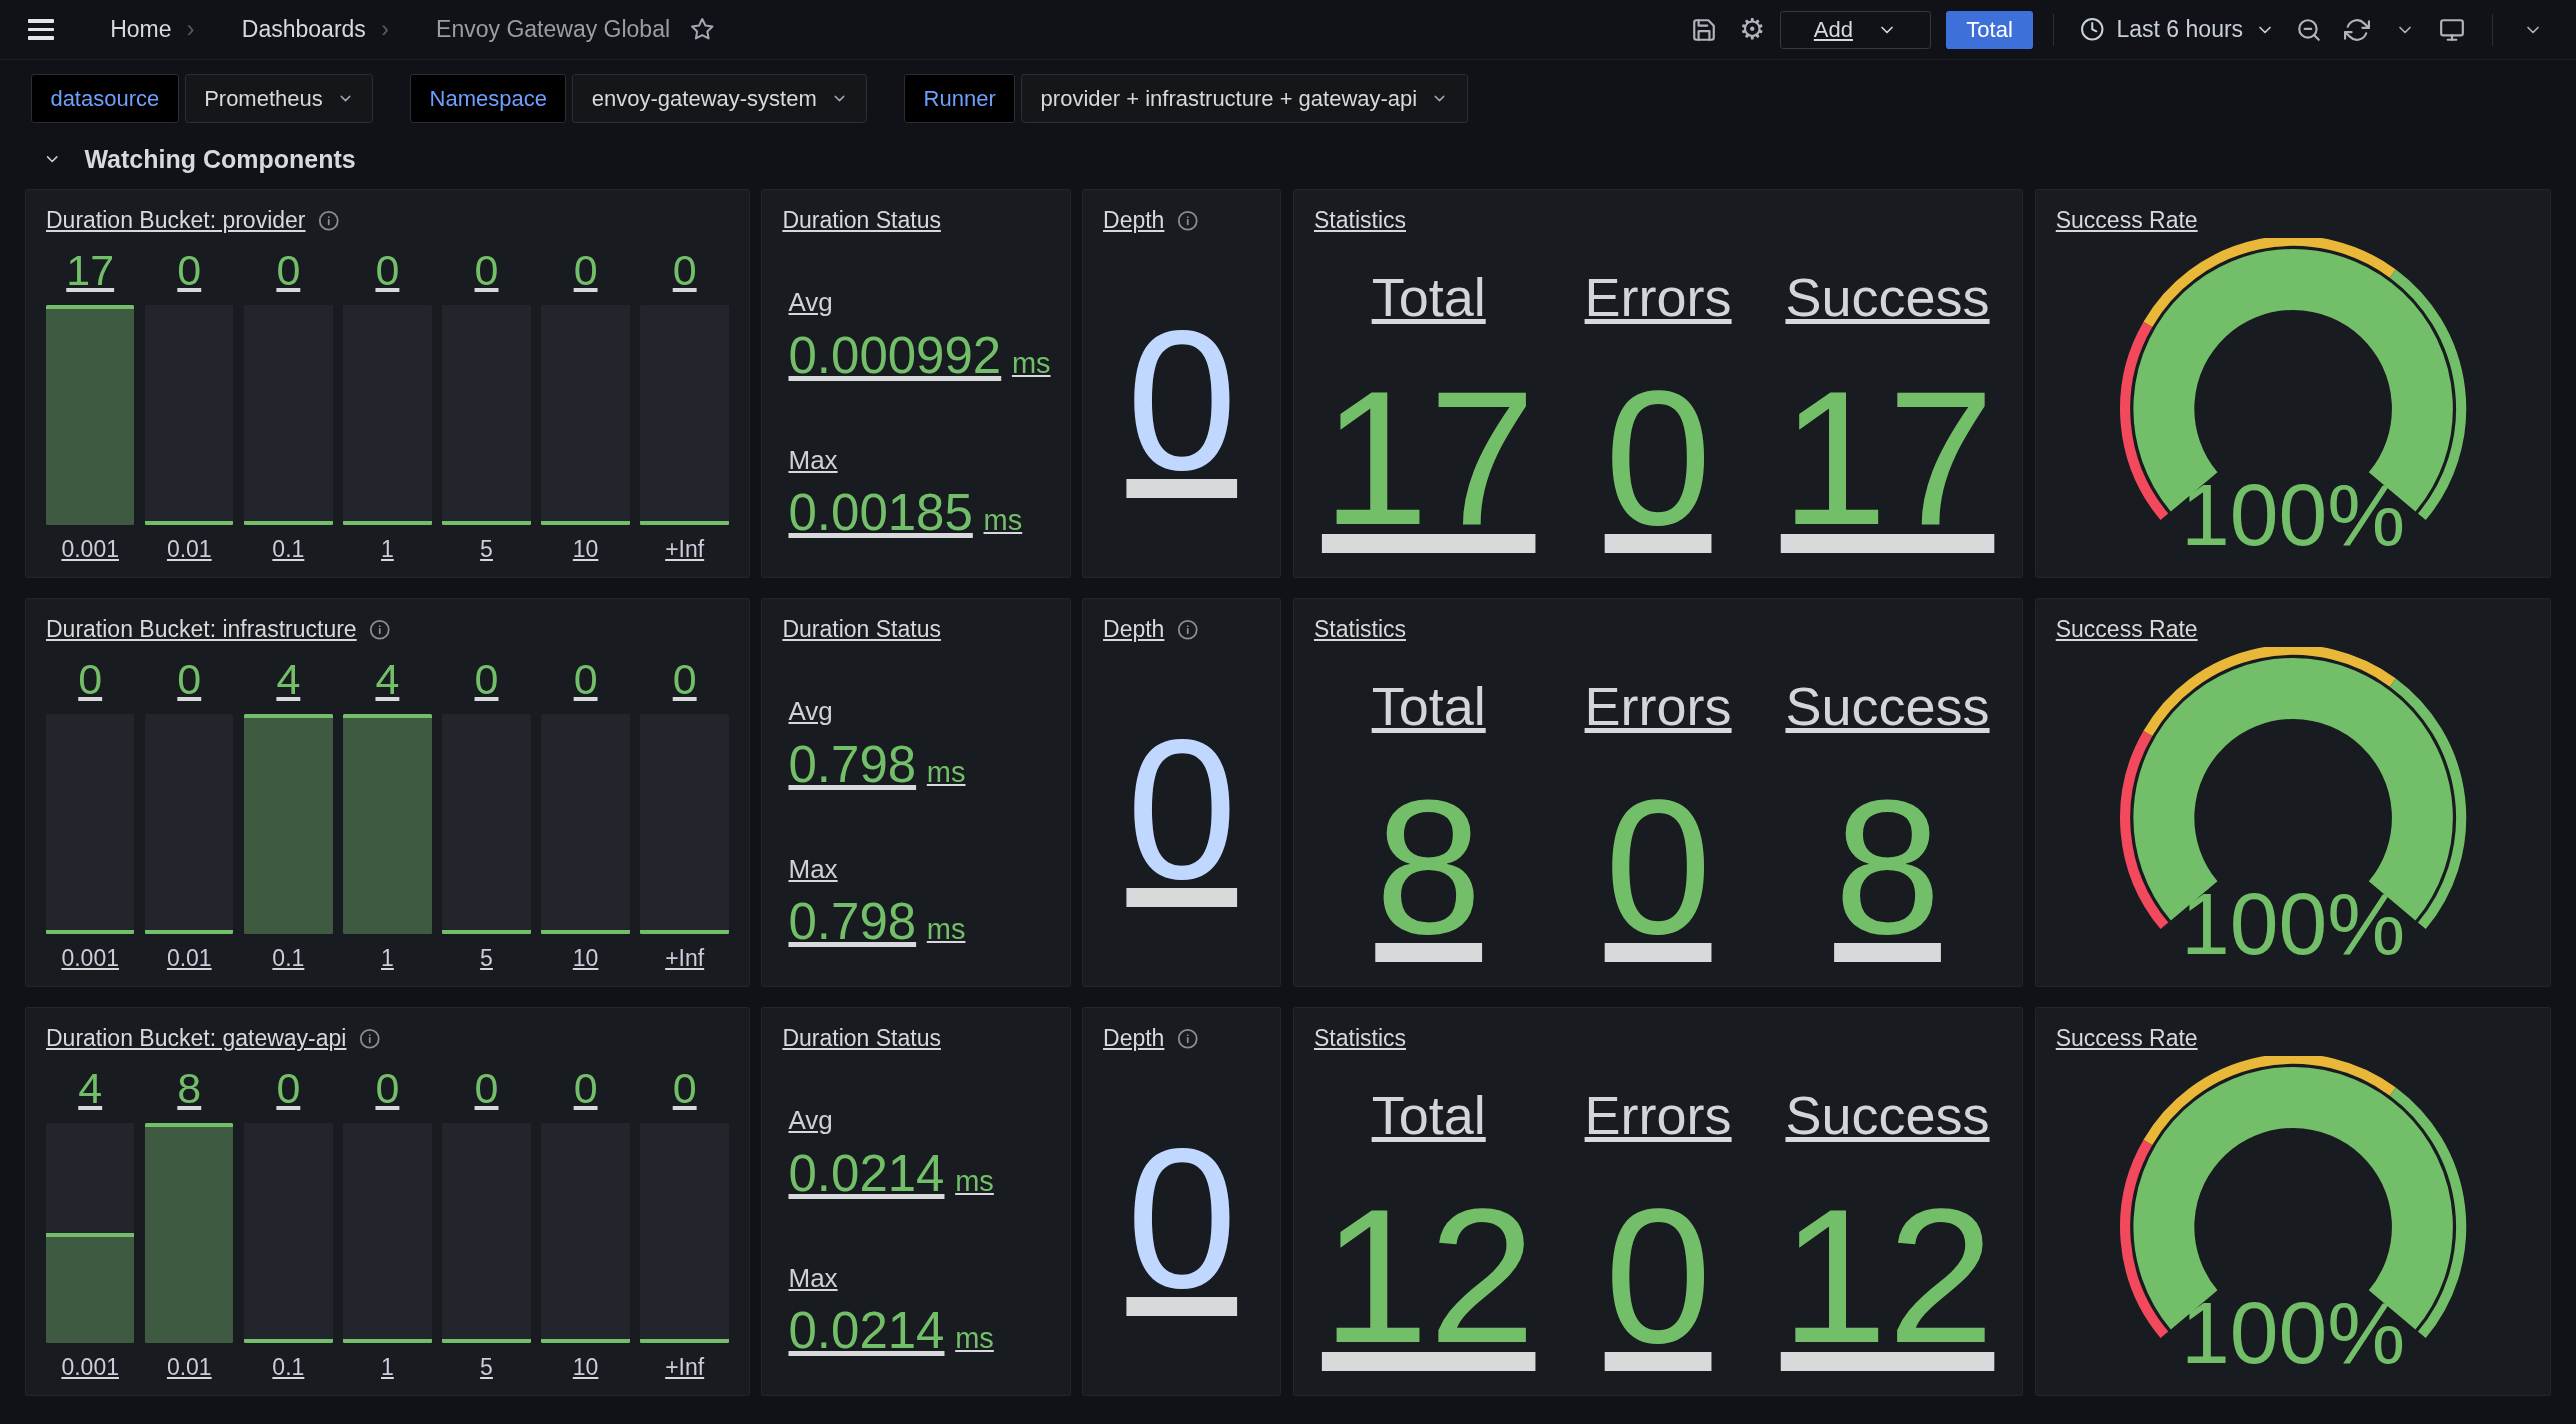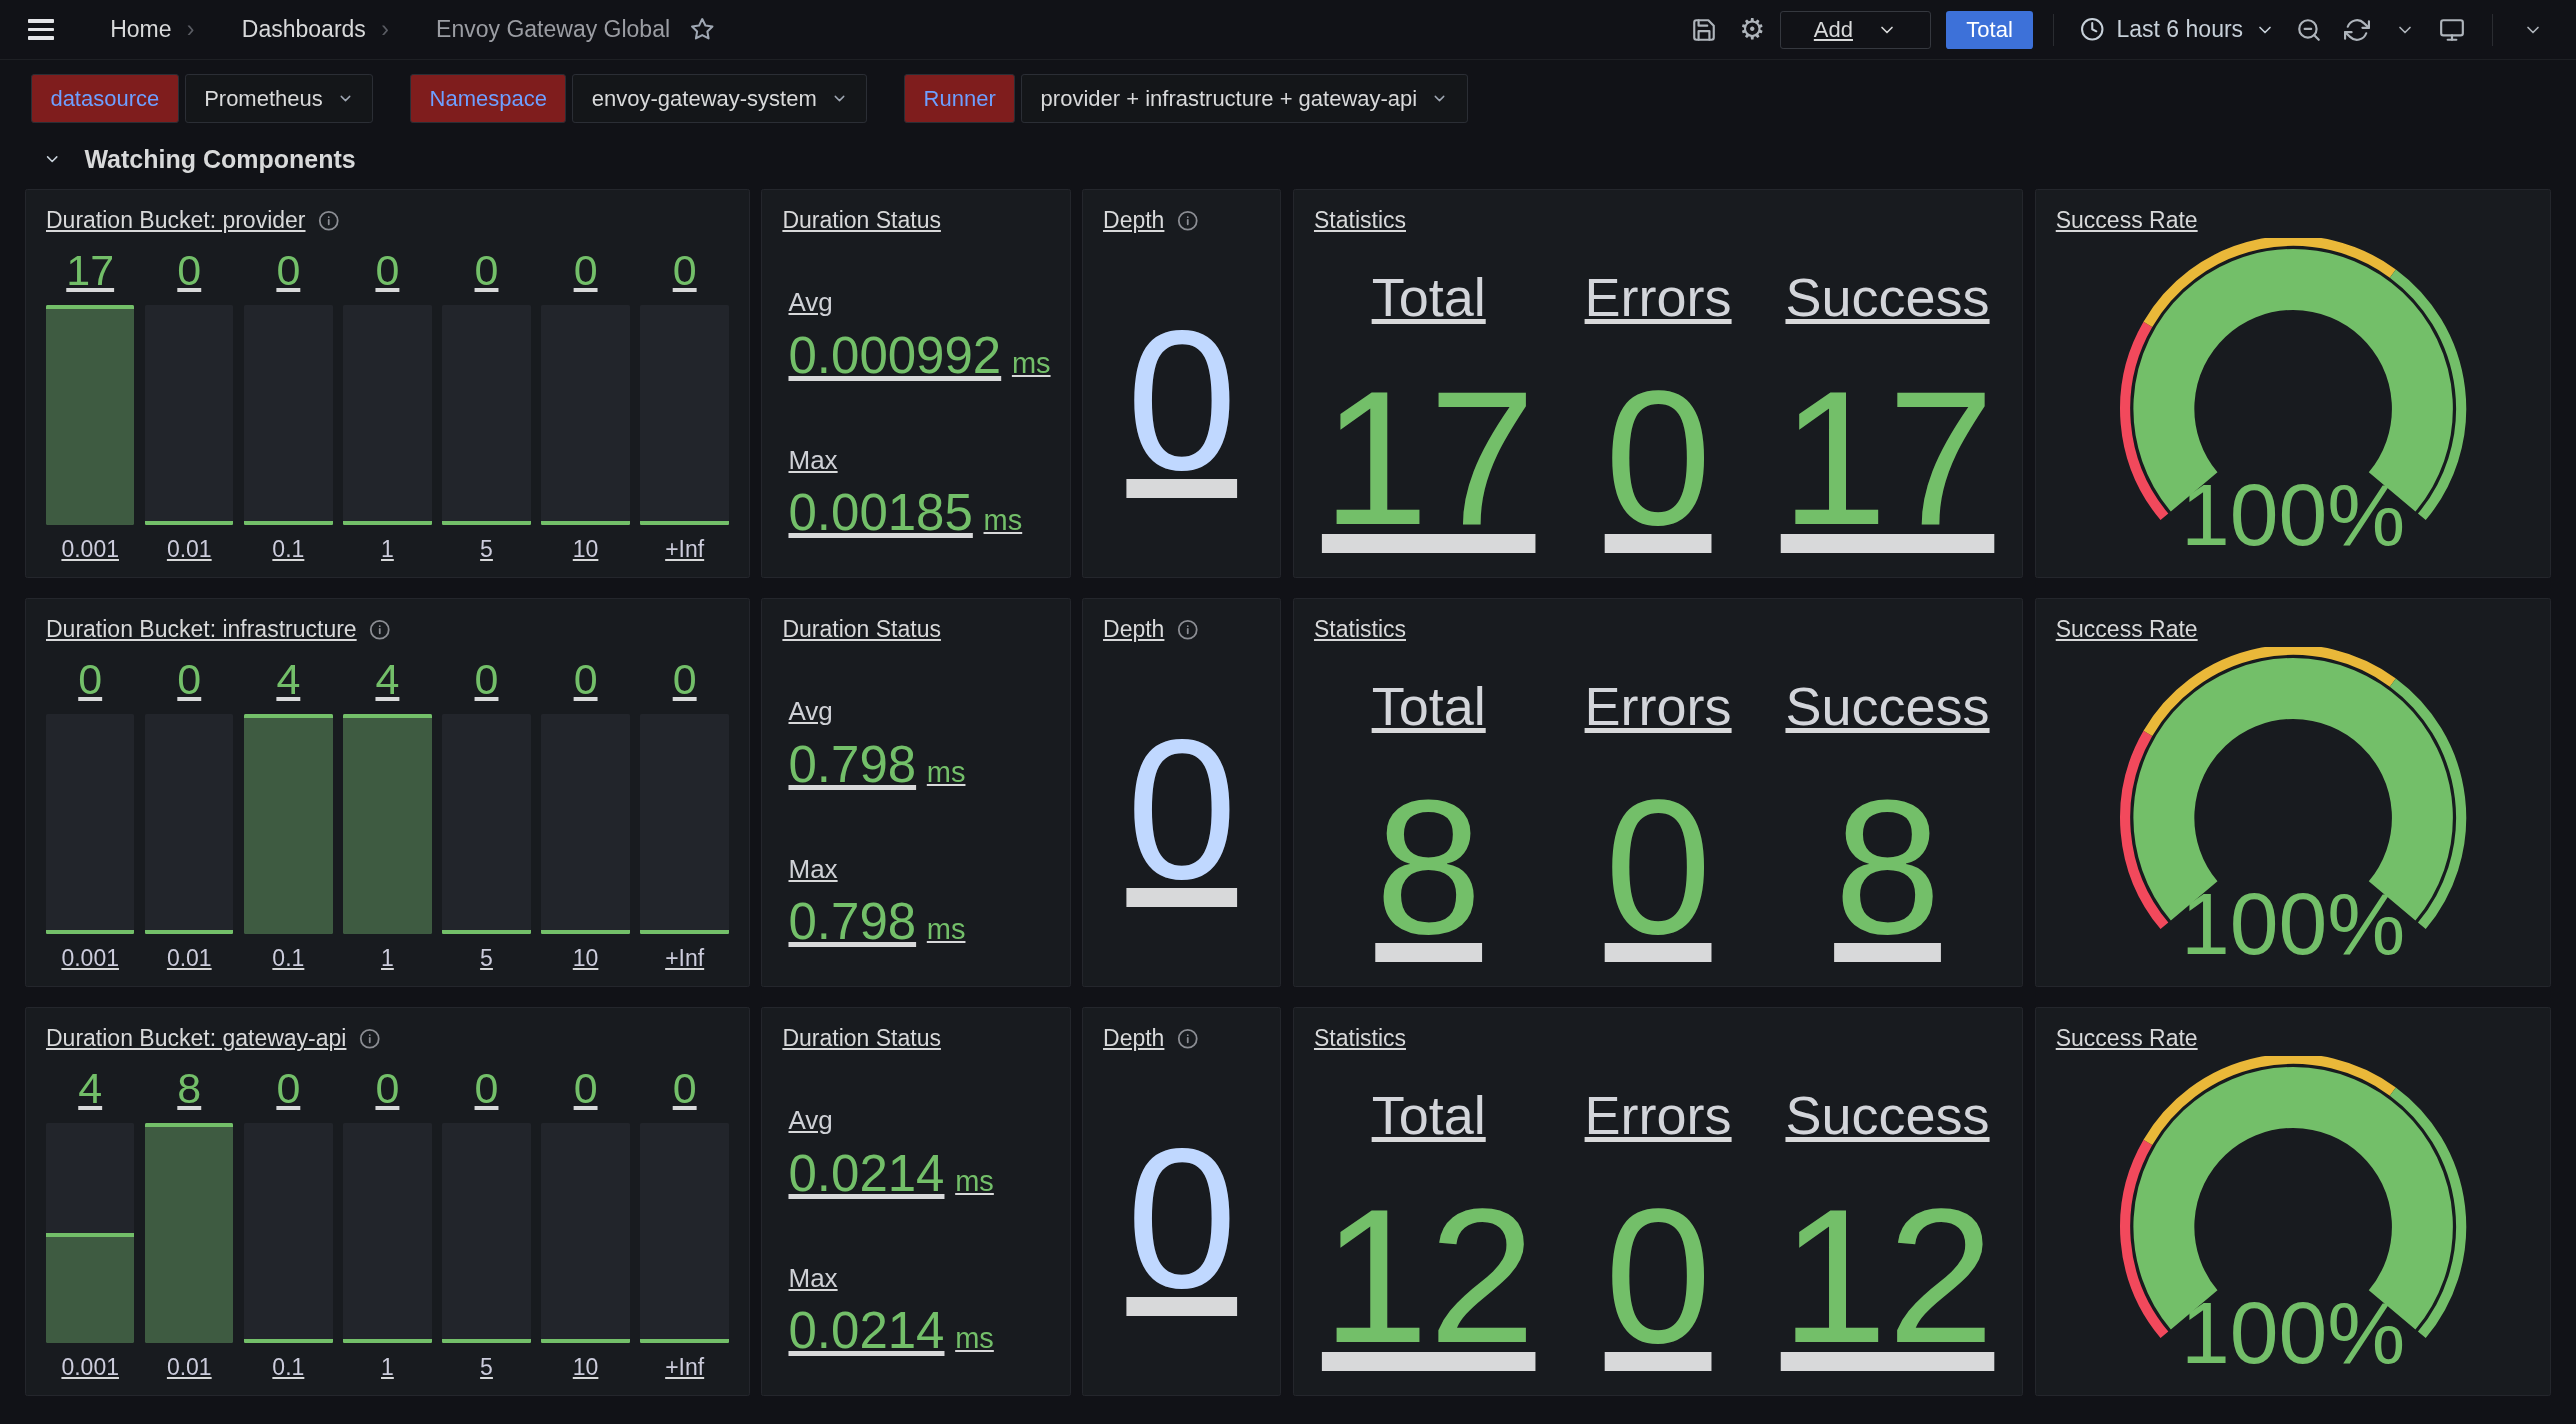--- a/index.html
+++ b/index.html
@@ -33,21 +33,21 @@
     color:#fff;font-size:22px;font-weight:500;cursor:pointer;margin-left:7.7px;}
   .vdiv{width:0.8px;height:32px;background:#2a2c31;margin:0 12.3px;}
   .time-btn{display:flex;align-items:center;gap:12.3px;background:none;border:none;color:#c7d0d9;
     font-size:23px;cursor:pointer;padding:0 6.1px;}
   .chev{width:20px;height:20px;}
 
   
   .filters{display:flex;align-items:center;gap:37px;padding:14px 31px 0;}
   .filter{display:flex;align-items:center;gap:6.1px;}
   .chip{height:49px;display:flex;align-items:center;padding:0 18.4px;border-radius:3.1px;font-size:22px;}
-  .chip-label{color:var(--link);background:#7f1d1d;border:0.8px solid #2b2e35;}
+  .chip-label{color:var(--link);background:#000000;border:0.8px solid #2b2e35;}
   .chip-value{color:var(--txt);background:#141619;border:0.8px solid #2b2e35;gap:14px;cursor:pointer;}
   .chip-value .chev{width:17px;height:17px;color:#9fa7b3;}
 
   
   .row-head{display:flex;align-items:center;gap:23px;padding:21.5px 0 12.3px 43px;
     font-size:25px;font-weight:700;color:var(--txt);cursor:pointer;}
   .row-head .chev{width:18.4px;height:18.4px;color:#c7d0d9;}
 
   
   .grid{display:grid;grid-template-columns:945fr 403fr 260fr 952fr 673fr;

